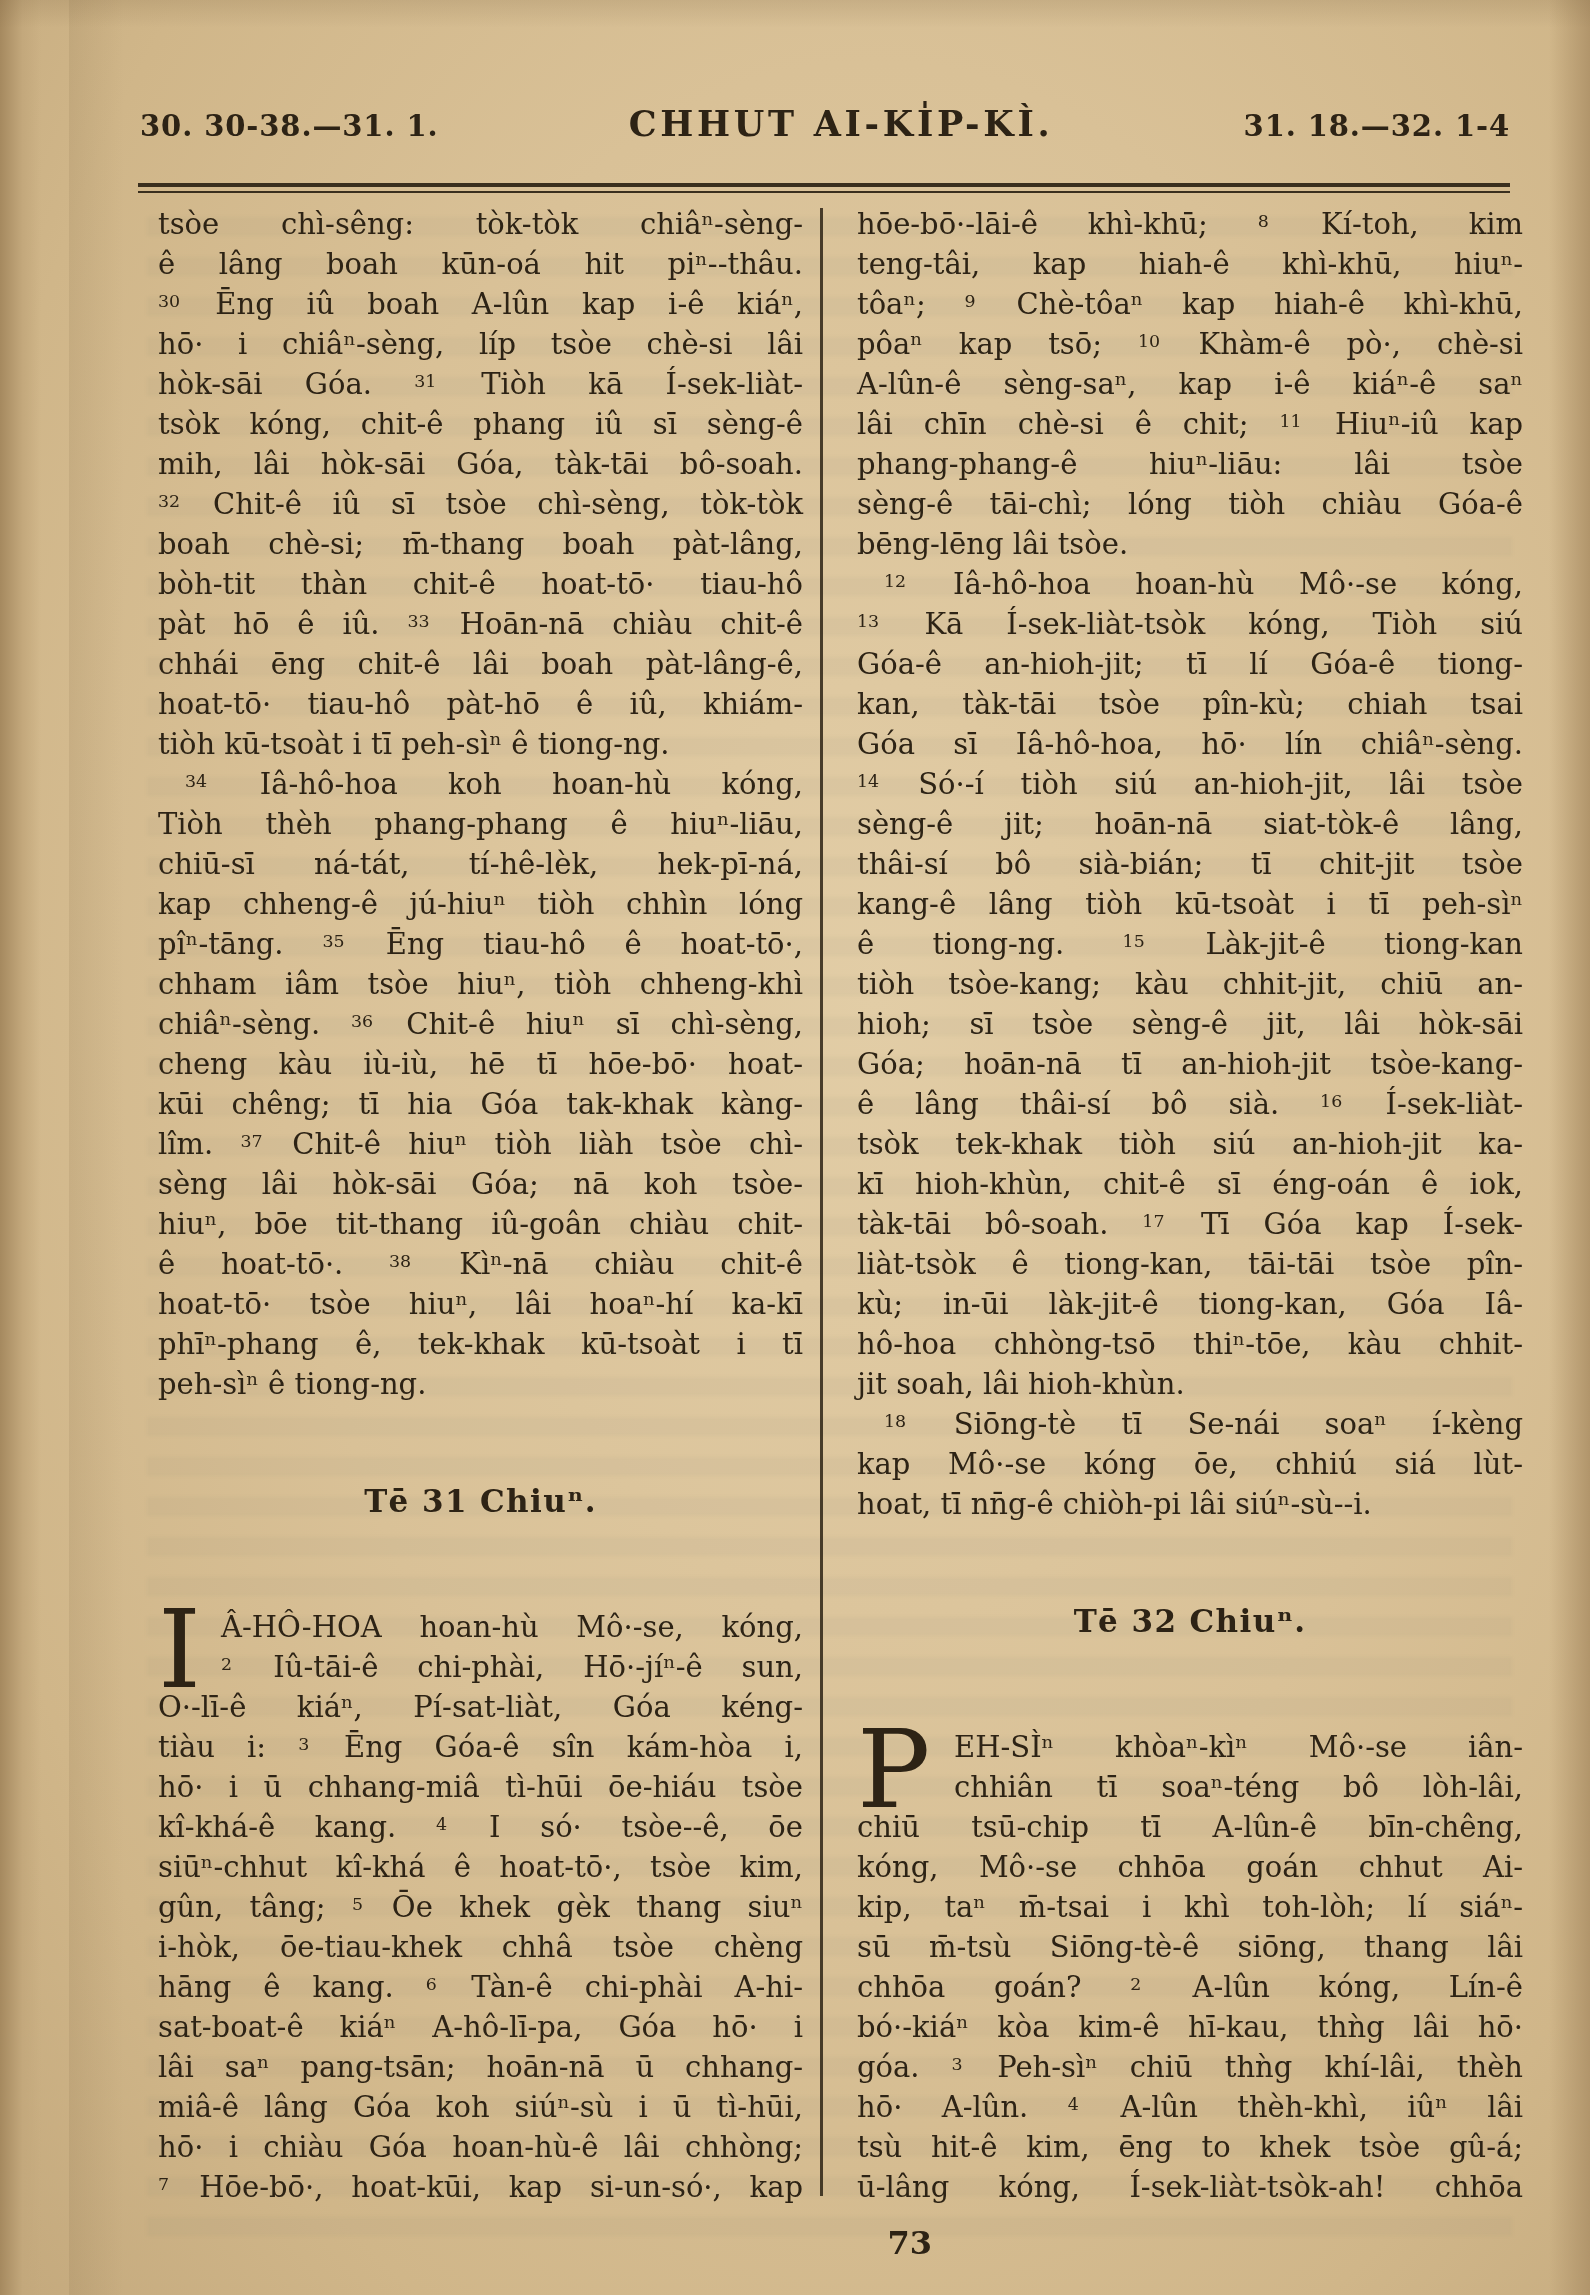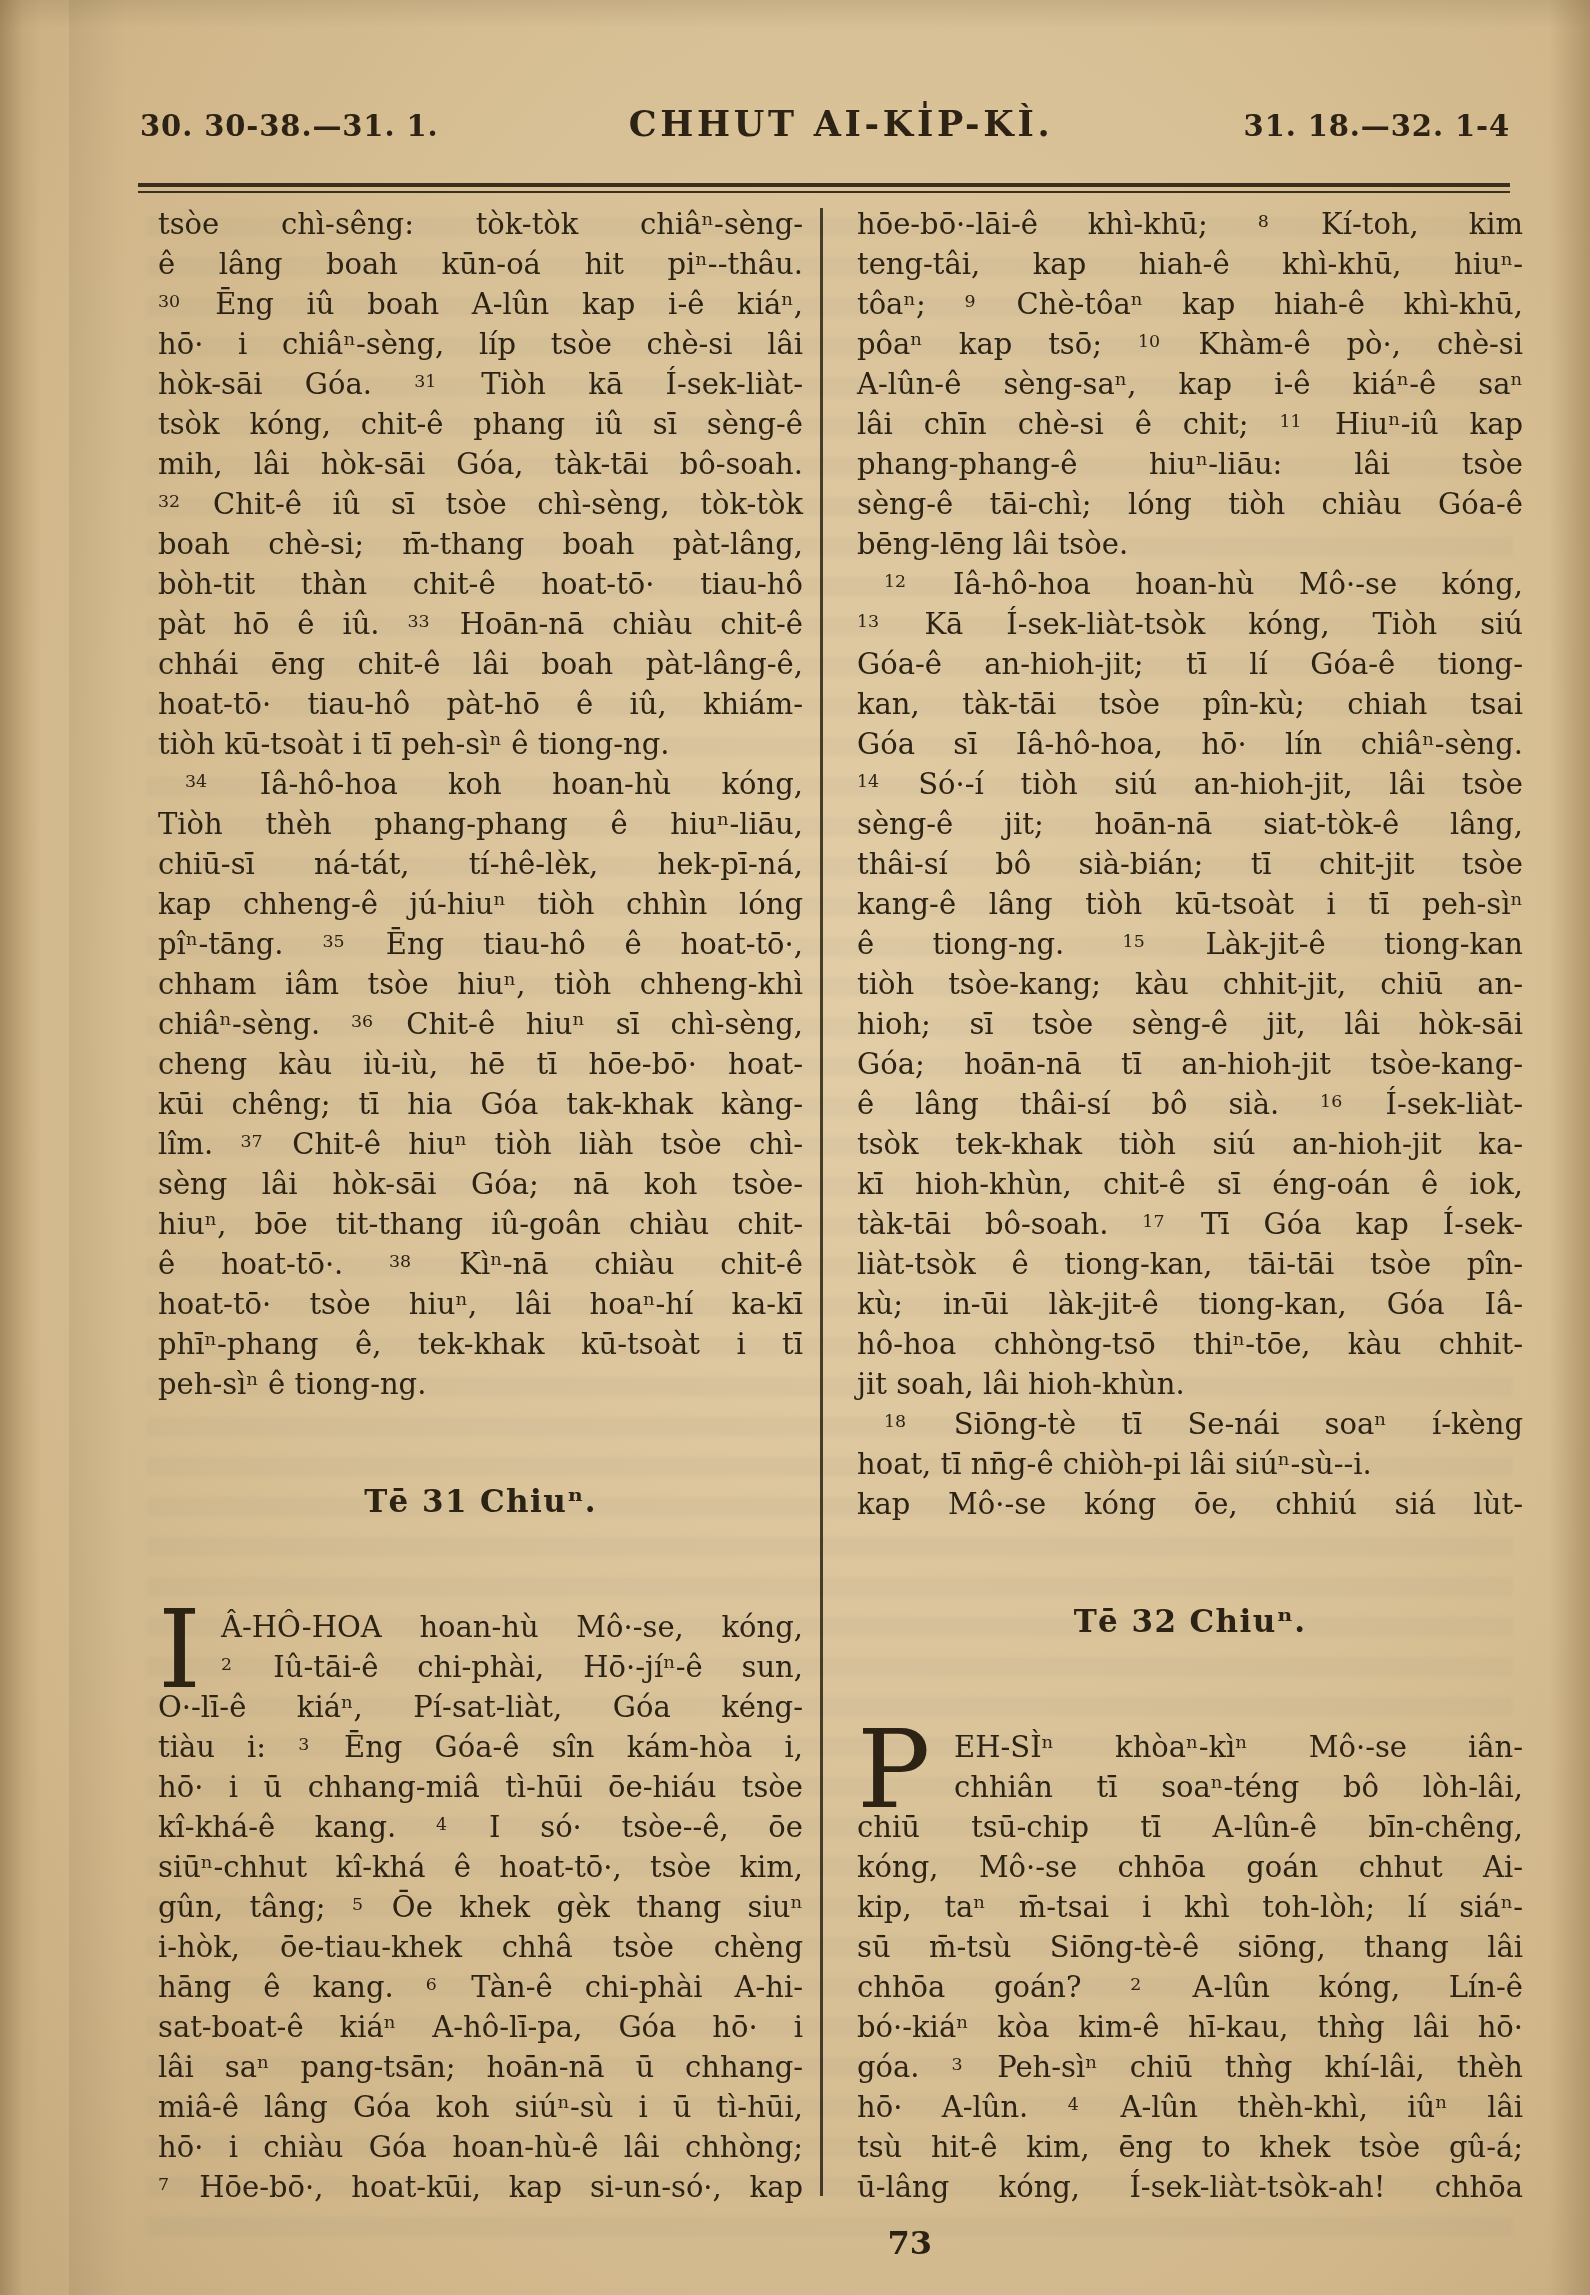--- a/index.html
+++ b/index.html
@@ -163,22 +163,22 @@
         <div class="ln">tsòk tek-khak tiòh siú an-hioh-jit ka-</div>
         <div class="ln">kī hioh-khùn, chit-ê sī éng-oán ê iok,</div>
         <div class="ln">tàk-tāi bô-soah. <span class="v">17</span> Tī Góa kap Í-sek-</div>
         <div class="ln">liàt-tsòk ê tiong-kan, tāi-tāi tsòe pîn-</div>
         <div class="ln">kù; in-ūi làk-jit-ê tiong-kan, Góa Iâ-</div>
         <div class="ln">hô-hoa chhòng-tsō thiⁿ-tōe, kàu chhit-</div>
         <div class="ln short">jit soah, lâi hioh-khùn.</div>
       </div>
       <div class="block">
         <div class="ln indent"><span class="v">18</span> Siōng-tè tī Se-nái soaⁿ í-kèng</div>
+        <div class="ln">kap Mô·-se kóng ōe, chhiú siá lùt-</div>
         <div class="ln short">hoat, tī nn̄g-ê chiòh-pi lâi siúⁿ-sù--i.</div>
-        <div class="ln">kap Mô·-se kóng ōe, chhiú siá lùt-</div>
       </div>
       <div class="chapter-heading">Tē 32 Chiuⁿ.</div>
       <div class="block">
         <span class="dropcap">P</span>
         <div class="ln dc-pad-p">EH-SÌⁿ khòaⁿ-kìⁿ Mô·-se iân-</div>
         <div class="ln dc-pad-p">chhiân tī soaⁿ-téng bô lòh-lâi,</div>
         <div class="ln">chiū tsū-chip tī A-lûn-ê bīn-chêng,</div>
         <div class="ln">kóng, Mô·-se chhōa goán chhut Ai-</div>
         <div class="ln">kip, taⁿ m̄-tsai i khì toh-lòh; lí siáⁿ-</div>
         <div class="ln">sū m̄-tsù Siōng-tè-ê siōng, thang lâi</div>

